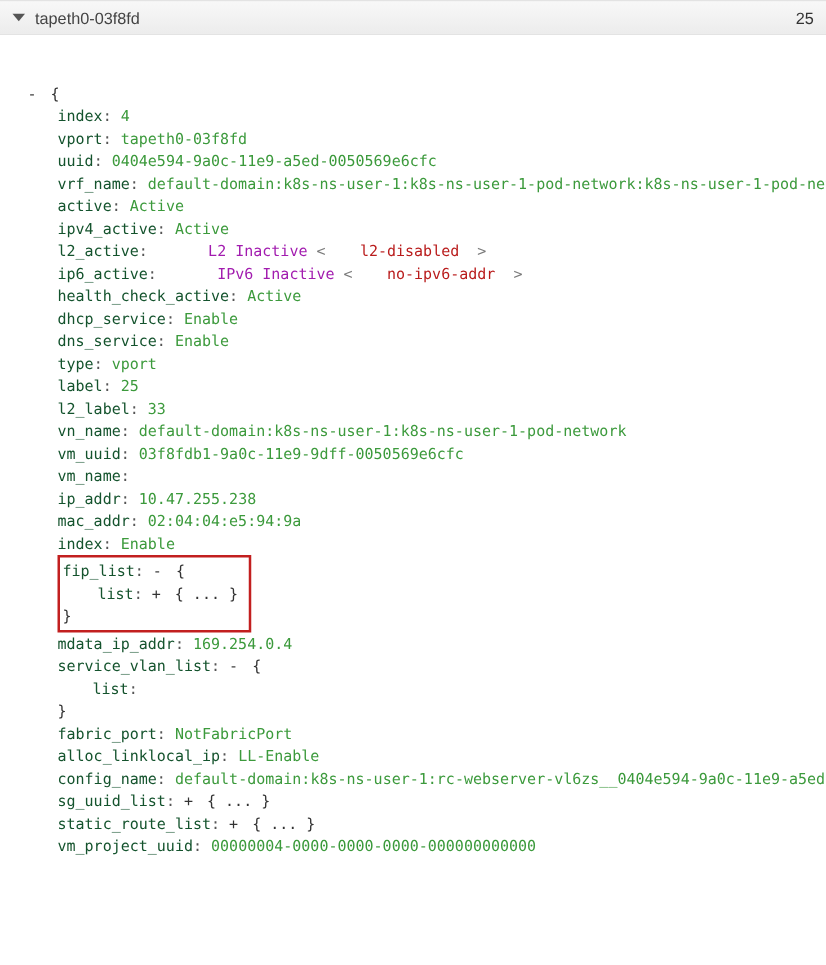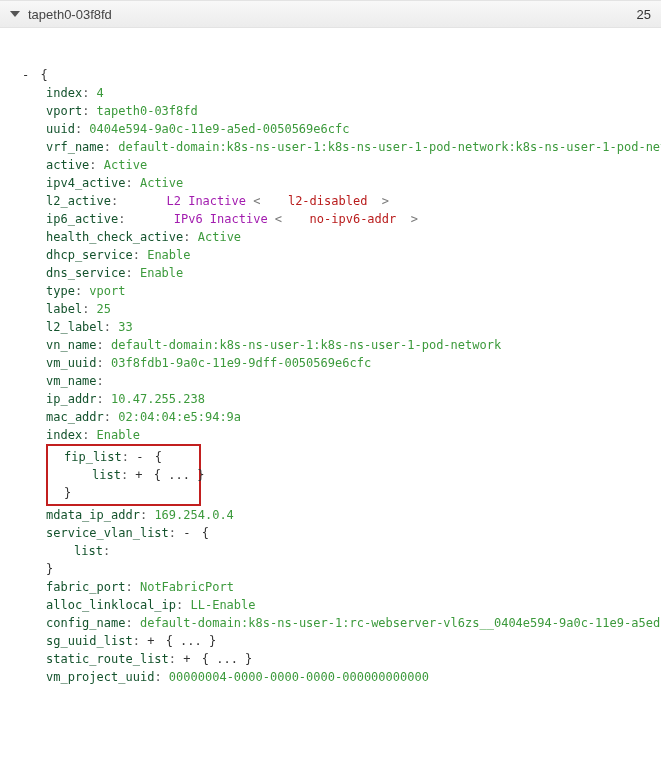--- a/index.html
+++ b/index.html
@@ -50,21 +50,21 @@
   .row { white-space: nowrap; }
   .key { color: #14532d; }
   .sep { color: #555; }
   .val-num   { color: #3c9a3c; }
   .val-str   { color: #3c9a3c; }
   .val-gray  { color: #a21caf; margin-left: 41px; }
   .val-blue  { color: #b91c1c; margin-left: 13px; }
   .lt, .gt   { color: #7a7a7a; }
   .highlight {
     border: 2px solid #c21f1f;
-    padding: 2px 6px 2px 14px;
+    padding: 2px 6px 2px 0;
     margin-left: 0;
     display: inline-block;
     width: 155px;
     box-sizing: border-box;
   }
   .highlight .inner { padding-left: 2px; }
   .sub {
     padding-left: 28px;
   }
 </style>

